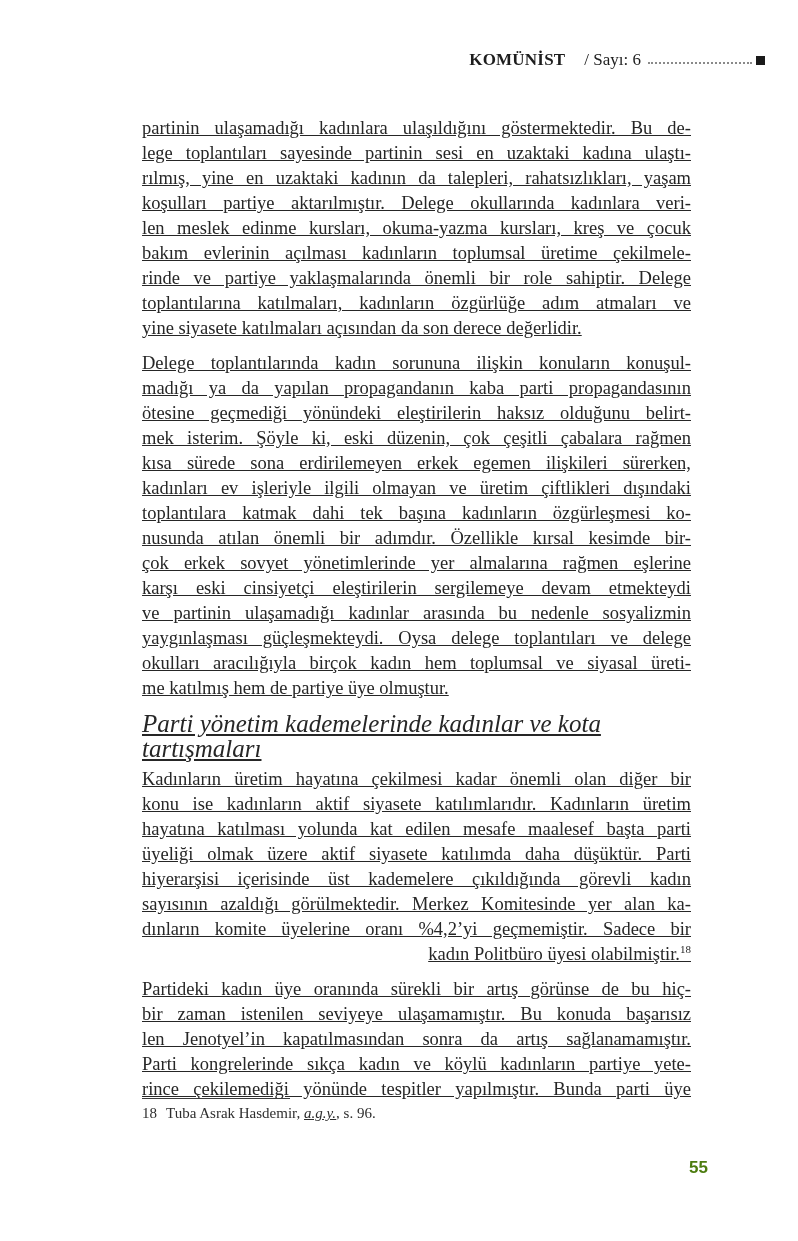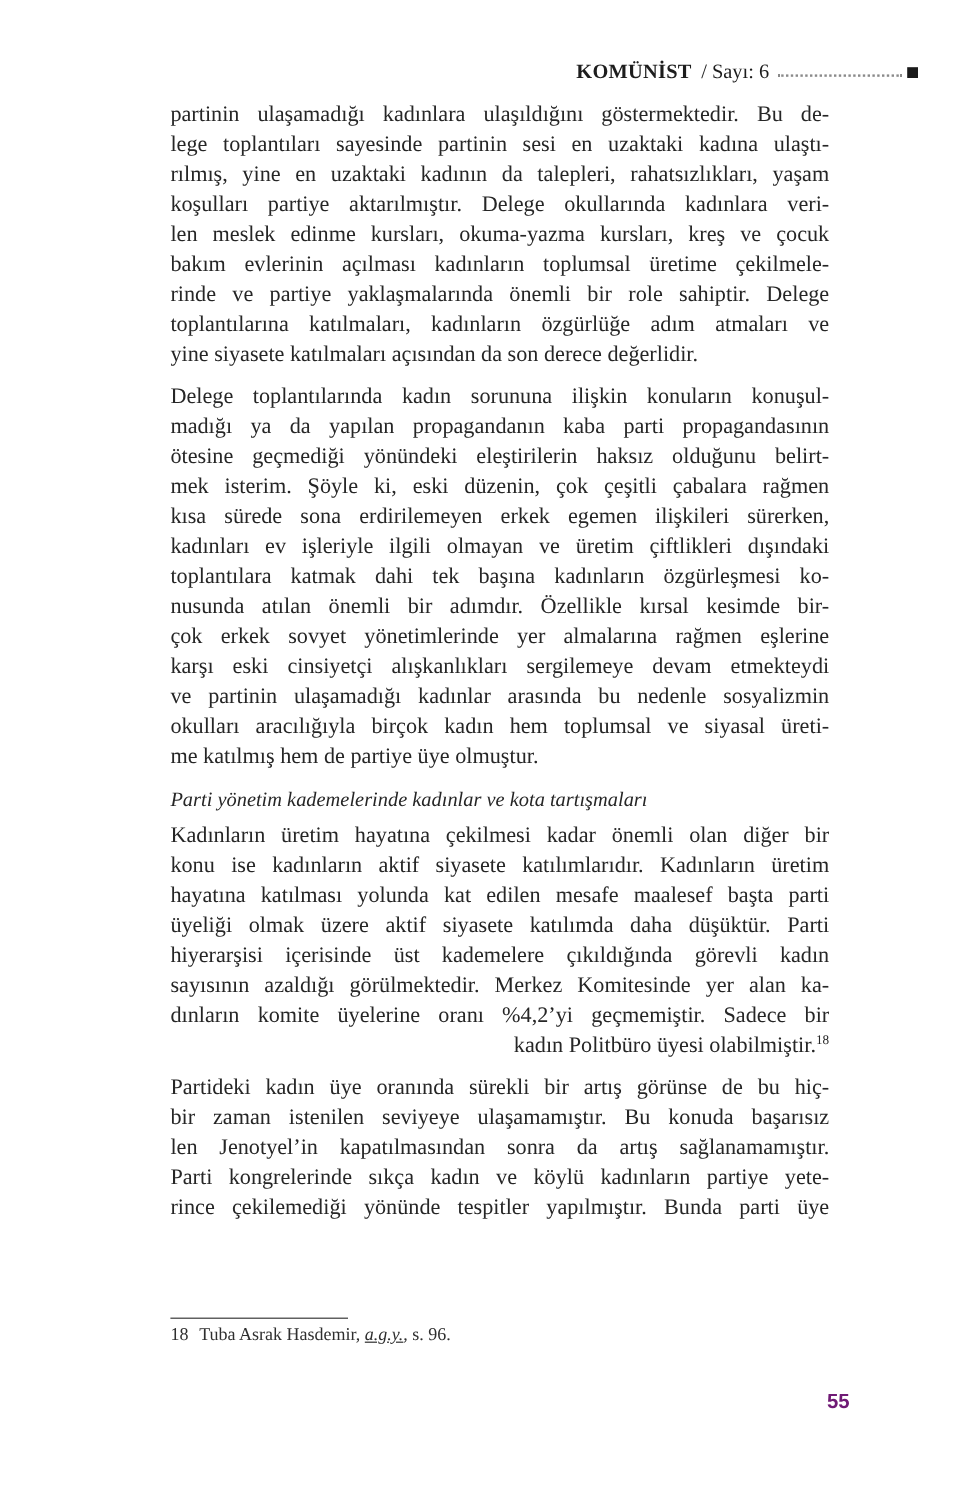--- a/index.html
+++ b/index.html
@@ -20,37 +20,38 @@
   .header {
     position: absolute;
     top: 50px; left: 0; right: 33px;
     display: flex;
     align-items: center;
     justify-content: flex-end;
     font-size: 17px;
     color: #1d1d1d;
   }
   .journal { font-weight: 700; letter-spacing: 0.2px; }
-  .issue { font-weight: 400; margin-left: 8px; }
+  .issue { font-weight: 400; margin-left: 19px; }
   .leader {
     width: 104px; height: 1px;
     margin: 4px 4px 0 7px;
     border-bottom: 2px dotted #8a8a8a;
     align-self: center;
   }
   .hsquare {
     width: 9px; height: 9px;
     background: #1a1a1a;
     margin-top: 1px;
   }
   
   .column {
     position: absolute;
-    top: 84px; left: 142px;
+    top: 116px; left: 142px;
     width: 549px;
+    text-decoration: underline;
   }
   .para { margin: 0 0 10px 0; }
   .line {
     font-size: 18.5px;
     line-height: 25px;
     text-align: justify;
     text-align-last: justify;
     text-justify: inter-word;
     white-space: normal;
   }
@@ -62,21 +63,21 @@
     text-align: right;
     margin: 0 0 10px 0;
   }
   sup.fn-ref {
     font-size: 11px;
     vertical-align: super;
     line-height: 0;
   }
   .section-heading {
     font-style: italic;
-    font-size: 17px;
+    font-size: 25px;
     line-height: 25px;
     margin: 8px 0 6px 0;
     text-align: left;
   }
   
   .footnote-area {
     position: absolute;
     top: 1098px; left: 142px;
     width: 549px;
   }
@@ -92,21 +93,21 @@
   }
   .fn-number { margin-right: 9px; }
   .fn-italic { font-style: italic; text-decoration: underline; }
   
   .page-number {
     position: absolute;
     top: 1158px; right: 90px;
     font-family: "Liberation Sans", sans-serif;
     font-weight: 700;
     font-size: 17px;
-    color: #701a75;
+    color: #4d7c0f;
   }
 </style>
 </head>
 <body>
 
 <div class="page">
 
   <div class="header">
     <span class="journal">KOMÜNİST</span>
     <span class="issue">/ Sayı: 6</span>
@@ -131,22 +132,23 @@
     <div class="para">
         <div class="line">Delege toplantılarında kadın sorununa ilişkin konuların konuşul-</div>
         <div class="line">madığı ya da yapılan propagandanın kaba parti propagandasının</div>
         <div class="line">ötesine geçmediği yönündeki eleştirilerin haksız olduğunu belirt-</div>
         <div class="line">mek isterim. Şöyle ki, eski düzenin, çok çeşitli çabalara rağmen</div>
         <div class="line">kısa sürede sona erdirilemeyen erkek egemen ilişkileri sürerken,</div>
         <div class="line">kadınları ev işleriyle ilgili olmayan ve üretim çiftlikleri dışındaki</div>
         <div class="line">toplantılara katmak dahi tek başına kadınların özgürleşmesi ko-</div>
         <div class="line">nusunda atılan önemli bir adımdır. Özellikle kırsal kesimde bir-</div>
         <div class="line">çok erkek sovyet yönetimlerinde yer almalarına rağmen eşlerine</div>
-        <div class="line">karşı eski cinsiyetçi alışkanlıkları sergilemeye devam etmekteydi</div>
+        <div class="line">karşı eski cinsiyetçi eleştirilerin sergilemeye devam etmekteydi</div>
         <div class="line">ve partinin ulaşamadığı kadınlar arasında bu nedenle sosyalizmin</div>
+        <div class="line">yaygınlaşması güçleşmekteydi. Oysa delege toplantıları ve delege</div>
         <div class="line">okulları aracılığıyla birçok kadın hem toplumsal ve siyasal üreti-</div>
         <div class="line">me katılmış hem de partiye üye olmuştur.</div>
       </div>
 
     <div class="section-heading">Parti yönetim kademelerinde kadınlar ve kota tartışmaları</div>
 
     <div>
       <div class="para no-last" style="margin-bottom:0">
           <div class="line">Kadınların üretim hayatına çekilmesi kadar önemli olan diğer bir</div>
           <div class="line">konu ise kadınların aktif siyasete katılımlarıdır. Kadınların üretim</div>

